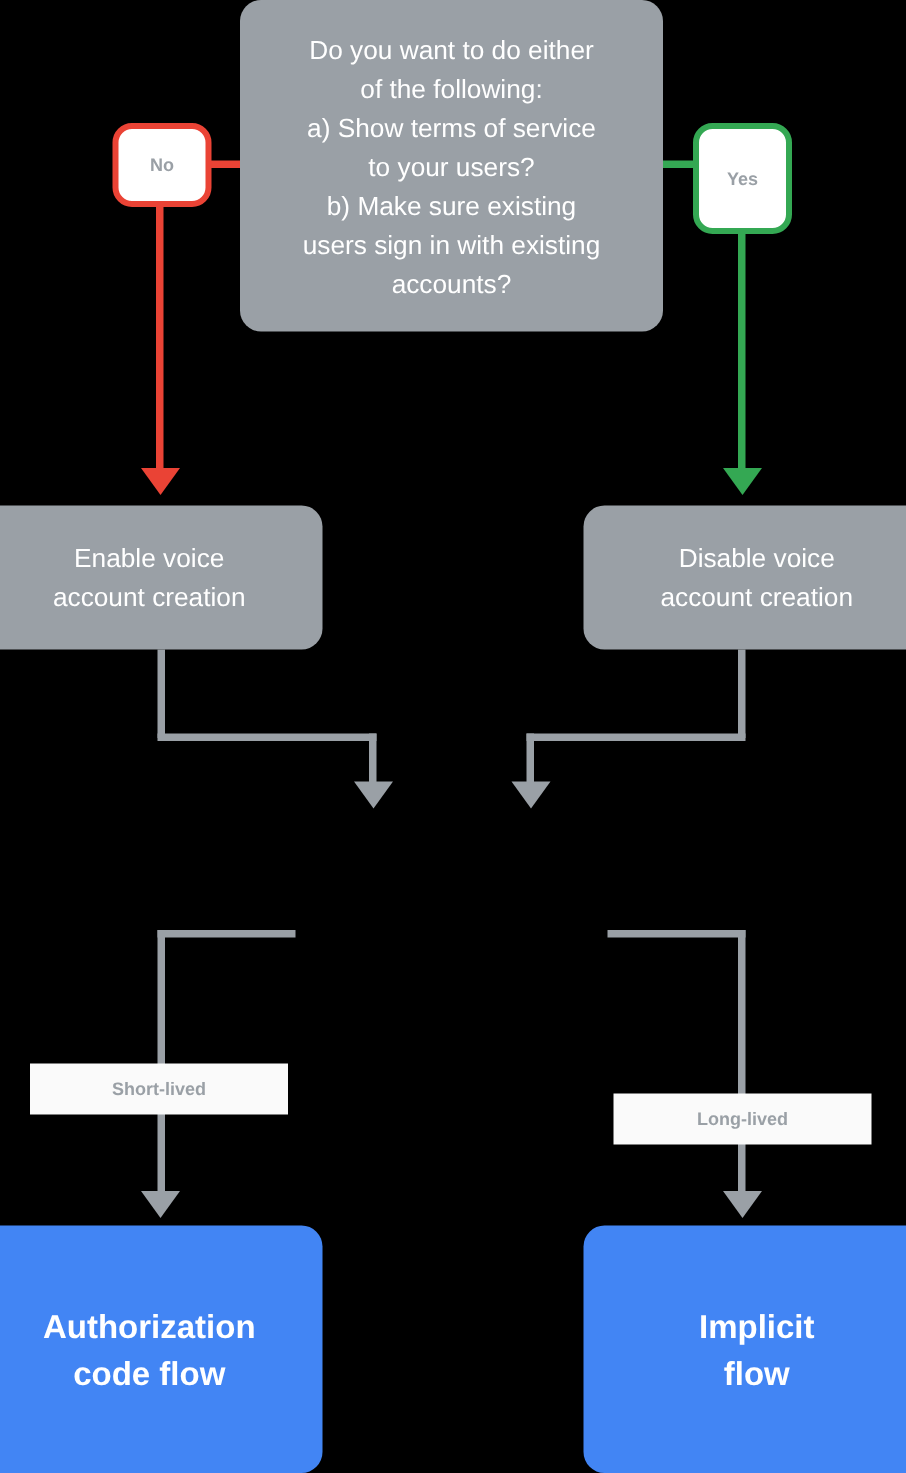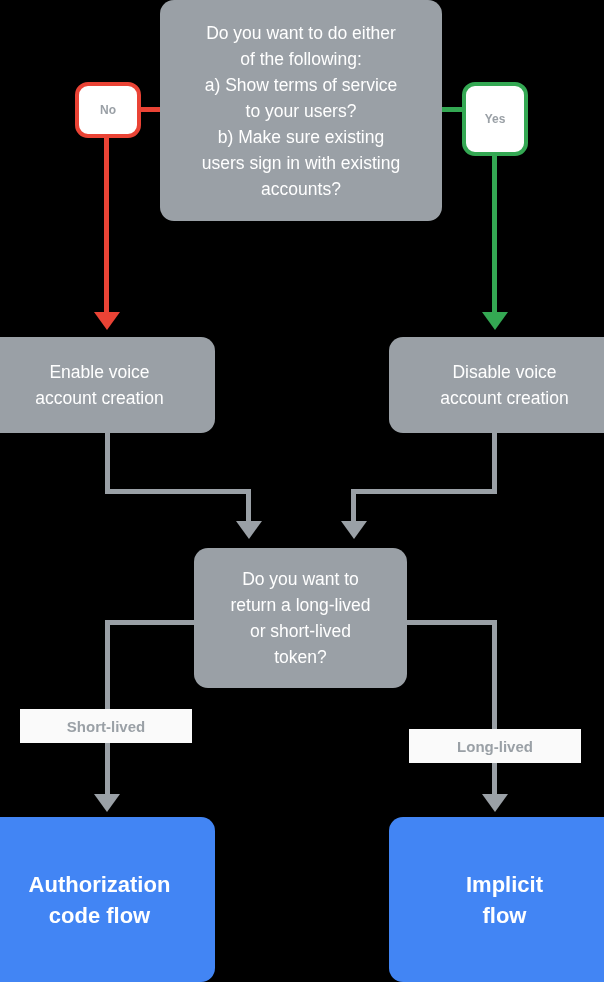--- a/index.html
+++ b/index.html
@@ -65,21 +65,21 @@
 
   
   .chip {
     position: absolute;
     box-sizing: border-box;
     display: flex;
     align-items: center;
     justify-content: center;
     background: #fafafa;
     color: #9aa0a6;
-    font-size: 15px;
+    font-size: 12px;
     font-weight: 700;
     z-index: 5;
   }
 
   
   .edge {
     position: absolute;
     background: #9aa0a6;
   }
   .edge-red   { background: #ea4335; }
@@ -138,24 +138,20 @@
   <div class="pill pill-no" style="left:75px; top:82px; width:66px; height:56px;">No</div>
 
   <div class="pill pill-yes" style="left:462px; top:82px; width:66px; height:74px;">Yes</div>
 
   <div class="node node-gray node-label" style="left:-16px; top:337px; width:231px; height:96px; padding:0 12px;">Enable voice
 account creation</div>
 
   <div class="node node-gray node-label" style="left:389px; top:337px; width:231px; height:96px; padding:0 12px;">Disable voice
 account creation</div>
 
-  <div class="node node-gray node-label" style="left:194px; top:548px; width:213px; height:140px; padding:0 14px;">Do you want to
-return a long-lived
-or short-lived
-token?</div>
 
   <div class="chip" style="left:20px; top:709px; width:172px; height:34px;">Short-lived</div>
 
   <div class="chip" style="left:409px; top:709px; width:172px; height:34px;margin-top:20px;">Long-lived</div>
 
   <div class="node node-blue node-label" style="left:-16px; top:817px; width:231px; height:165px; padding:0 12px;">Authorization
 code flow</div>
 
   <div class="node node-blue node-label" style="left:389px; top:817px; width:231px; height:165px; padding:0 12px;">Implicit
 flow</div>

